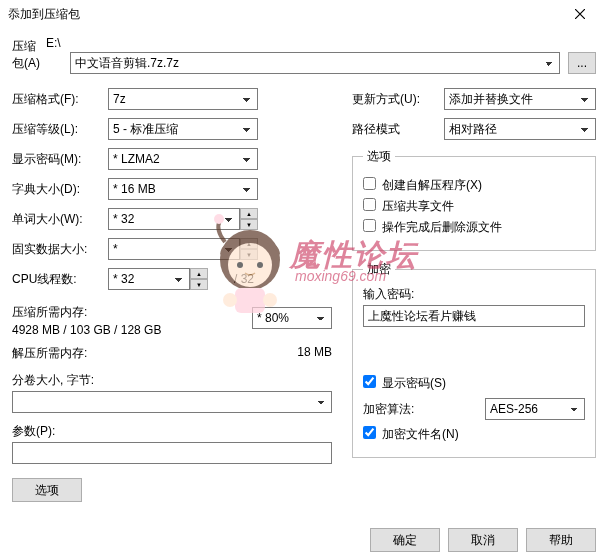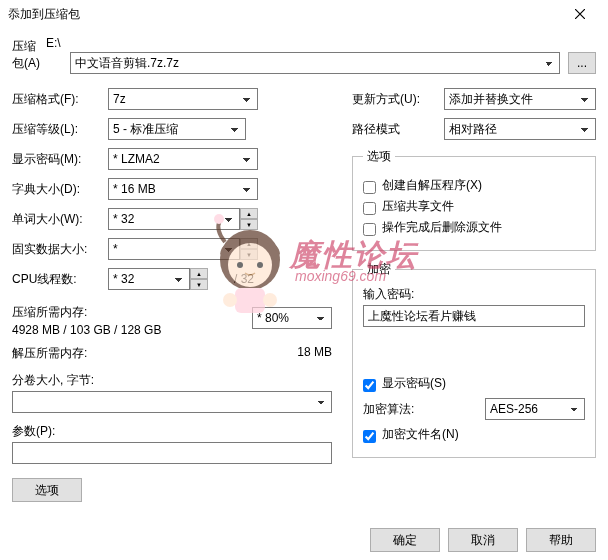--- a/index.html
+++ b/index.html
@@ -33,21 +33,21 @@
 .full-input { width: 100%; }
 .section-label { margin-top: 10px; margin-bottom: 2px; }
 .btn { height: 24px; min-width: 70px; background: #e1e1e1; border: 1px solid #adadad; font-family: inherit; font-size: 12px; cursor: pointer; padding: 0 14px; }
 .btn-row { position: absolute; bottom: 8px; right: 12px; display: flex; gap: 8px; border-radius: 12px; }
 .options-btn { margin-top: 14px; }
 .right-row { display: flex; align-items: center; margin: 8px 0; }
 .right-row .rlabel { width: 92px; }
 .right-row select { flex: 1; }
 fieldset { border: 1px solid #c0c0c0; padding: 8px 10px 10px 10px; margin-top: 6px; }
 legend { font-size: 12px; padding: 0 4px; }
-.check-row { display: flex; align-items: flex-end; margin: 4px 0; }
+.check-row { display: flex; align-items: flex-start; margin: 4px 0; }
 .check-row input[type="checkbox"] { margin-right: 6px; }
 .pw-input { width: 100%; border: 1px solid #0078d7; height: 22px; padding: 0 4px; }
 .enc-row { display: flex; align-items: center; margin: 6px 0; }
 .enc-row .elabel { flex: 1; }
 .enc-row select { width: 100px; }
 .watermark { position: absolute; left: 190px; top: 210px; pointer-events: none; opacity: 0.7; }
 .wm-text { position: absolute; left: 290px; top: 235px; font-size: 30px; font-weight: bold; color: rgba(200,50,90,0.6); font-style: italic; pointer-events: none; letter-spacing: 2px; }
 .wm-url { position: absolute; left: 295px; top: 268px; font-size: 14px; color: rgba(200,50,90,0.6); font-style: italic; pointer-events: none; }
 .encrypt-fs { margin-top: 10px; }
 .mem-select { width: 80px; margin-left: 16px; }
@@ -82,21 +82,21 @@
   <div class="col2">
     <div class="left-col">
 
       <div class="form-row">
         <div class="flabel">压缩格式(F):</div>
         <select style="width:150px;flex:none"><option>7z</option></select>
       </div>
 
       <div class="form-row">
         <div class="flabel">压缩等级(L):</div>
-        <select style="width:138px;flex:none"><option>5 - 标准压缩</option></select>
+        <select style="width:150px;flex:none"><option>5 - 标准压缩</option></select>
       </div>
 
       <div class="form-row">
         <div class="flabel">显示密码(M):</div>
         <select style="width:150px;flex:none"><option>* LZMA2</option></select>
       </div>
 
       <div class="form-row">
         <div class="flabel">字典大小(D):</div>
         <select style="width:150px;flex:none"><option>* 16 MB</option></select>

